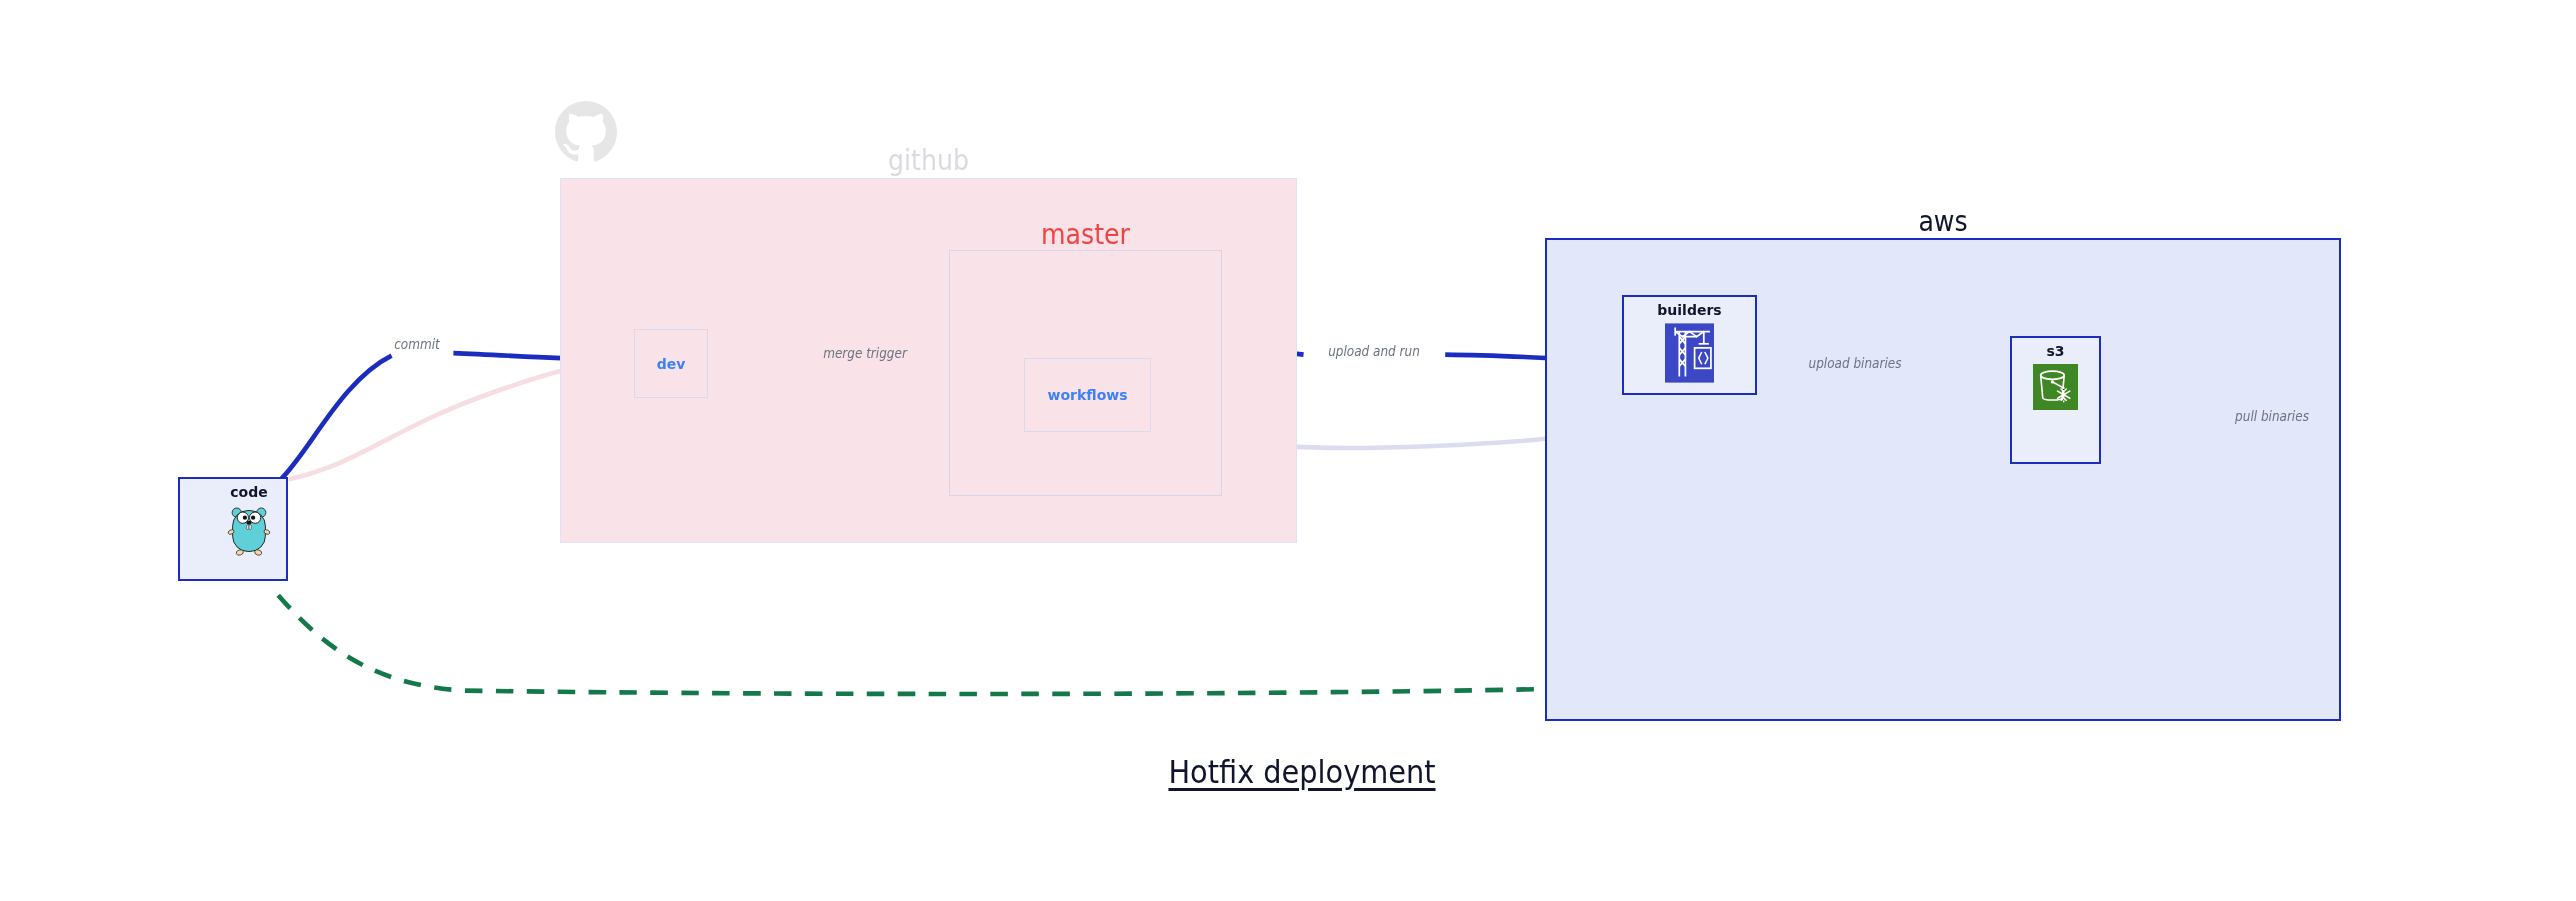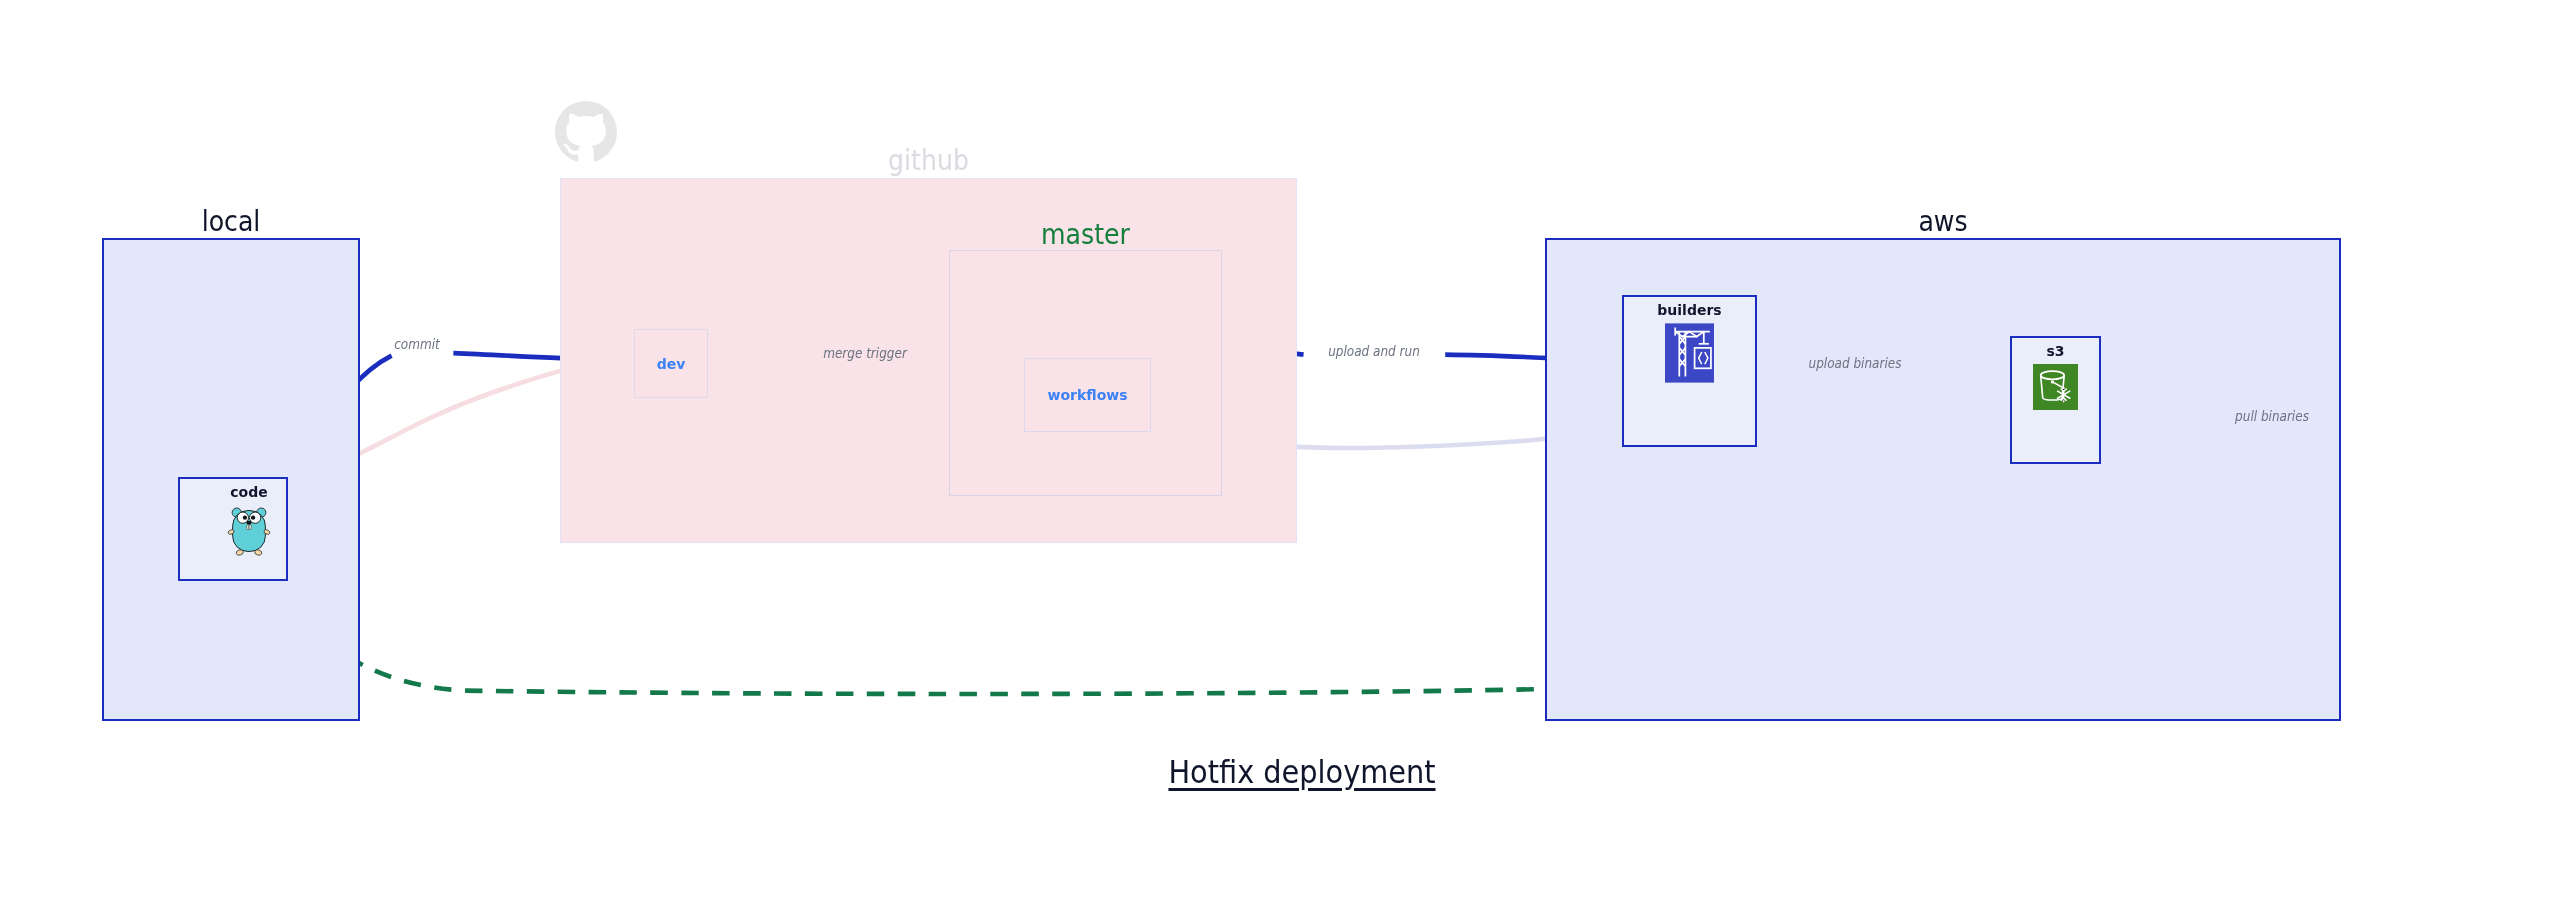--- a/index.html
+++ b/index.html
@@ -55,21 +55,21 @@
     border: 1.5px solid #dfe3f5;
   }
   .cluster.github .cluster-label {
     color: #d9dbe0;
   }
   .cluster.master {
     background: transparent;
     border: 1.5px solid #d8d5e8;
   }
   .cluster.master .cluster-label {
-    color: #15803d;
+    color: #ef4444;
     top: -33px;
   }
 
   
   .node {
     position: absolute;
     box-sizing: border-box;
     display: flex;
     flex-direction: column;
     align-items: center;
@@ -189,23 +189,20 @@
       0-.87.31-1.59.82-2.15-.08-.2-.36-1.02.08-2.12 0 0 .67-.21 2.2.82.64-.18 1.32-.27 2-.27s1.36.09 2 .27c1.53-1.04
       2.2-.82 2.2-.82.44 1.1.16 1.92.08 2.12.51.56.82 1.27.82 2.15 0 3.07-1.87 3.75-3.65 3.95.29.25.54.73.54 1.48
       0 1.07-.01 1.93-.01 2.2 0 .21.15.46.55.38A8.01 8.01 0 0 0 16 8c0-4.42-3.58-8-8-8z"></path>
     </svg>
   </div>
 
   <div class="cluster master" style="left:949px; top:250px; width:273px; height:246px;">
     <div class="cluster-label">master</div>
   </div>
 
-  <div class="cluster local" style="left:102px; top:238px; width:258px; height:483px;">
-    <div class="cluster-label">local</div>
-  </div>
 
   <div class="cluster aws" style="left:1545px; top:238px; width:796px; height:483px;">
     <div class="cluster-label">aws</div>
   </div>
 
   <div class="node solid" style="left:178px; top:477px; width:110px; height:104px;padding-left:32px;">
     <div class="node-label">code</div>
     <div class="node-icon">
       <svg width="44" height="52" viewBox="0 0 86 100" xmlns="http://www.w3.org/2000/svg">
 
@@ -234,21 +231,21 @@
   </div>
 
   <div class="node faded" style="left:634px; top:329px; width:74px; height:69px;">
     <div class="node-label">dev</div>
   </div>
 
   <div class="node faded" style="left:1024px; top:358px; width:127px; height:74px;">
     <div class="node-label">workflows</div>
   </div>
 
-  <div class="node solid" style="left:1622px; top:295px; width:135px; height:152px;">
+  <div class="node solid" style="left:1622px; top:295px; width:135px; height:100px;">
     <div class="node-label">builders</div>
     <div class="node-icon">
       <svg width="49" height="60" viewBox="0 0 96 116" xmlns="http://www.w3.org/2000/svg">
         <rect x="0" y="0" width="96" height="116" fill="#3b47c4"></rect>
         <g fill="none" stroke="#ffffff" stroke-width="3.4">
 
           <path d="M28,16 L28,104"></path>
           <path d="M40,16 L40,104"></path>
 
           <path d="M28,26 L40,40 M40,26 L28,40 M28,48 L40,62 M40,48 L28,62 M28,70 L40,84 M40,70 L28,84"></path>

